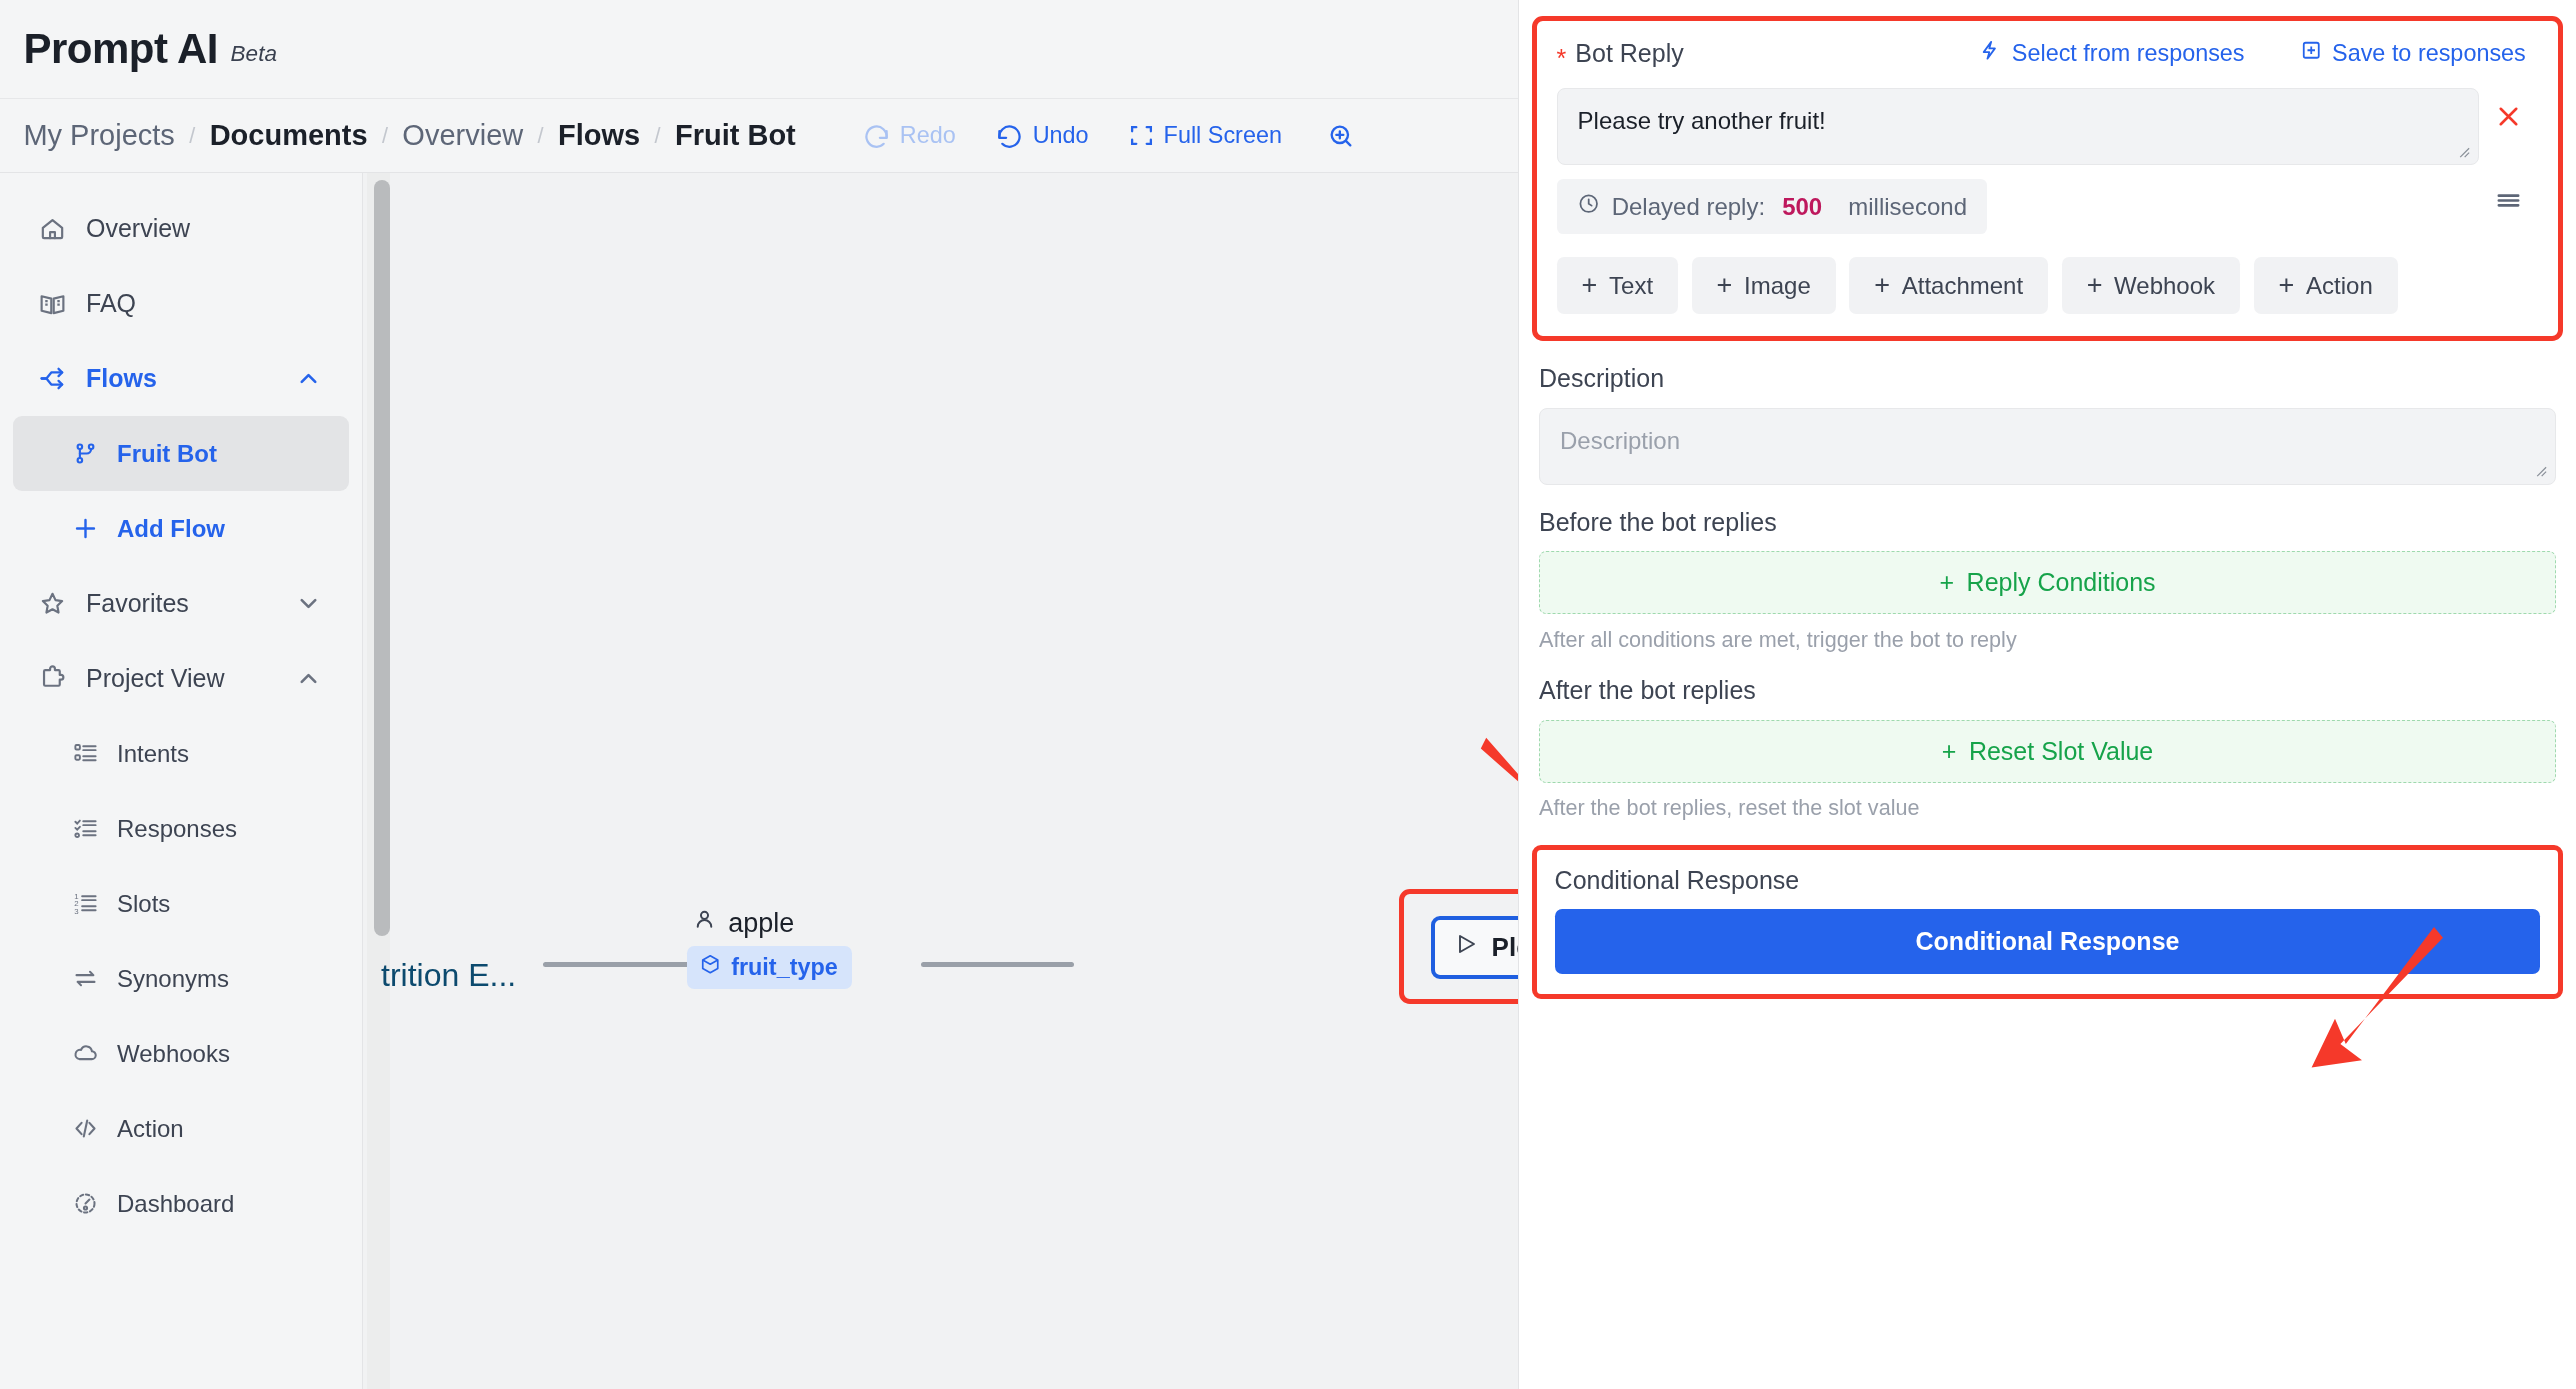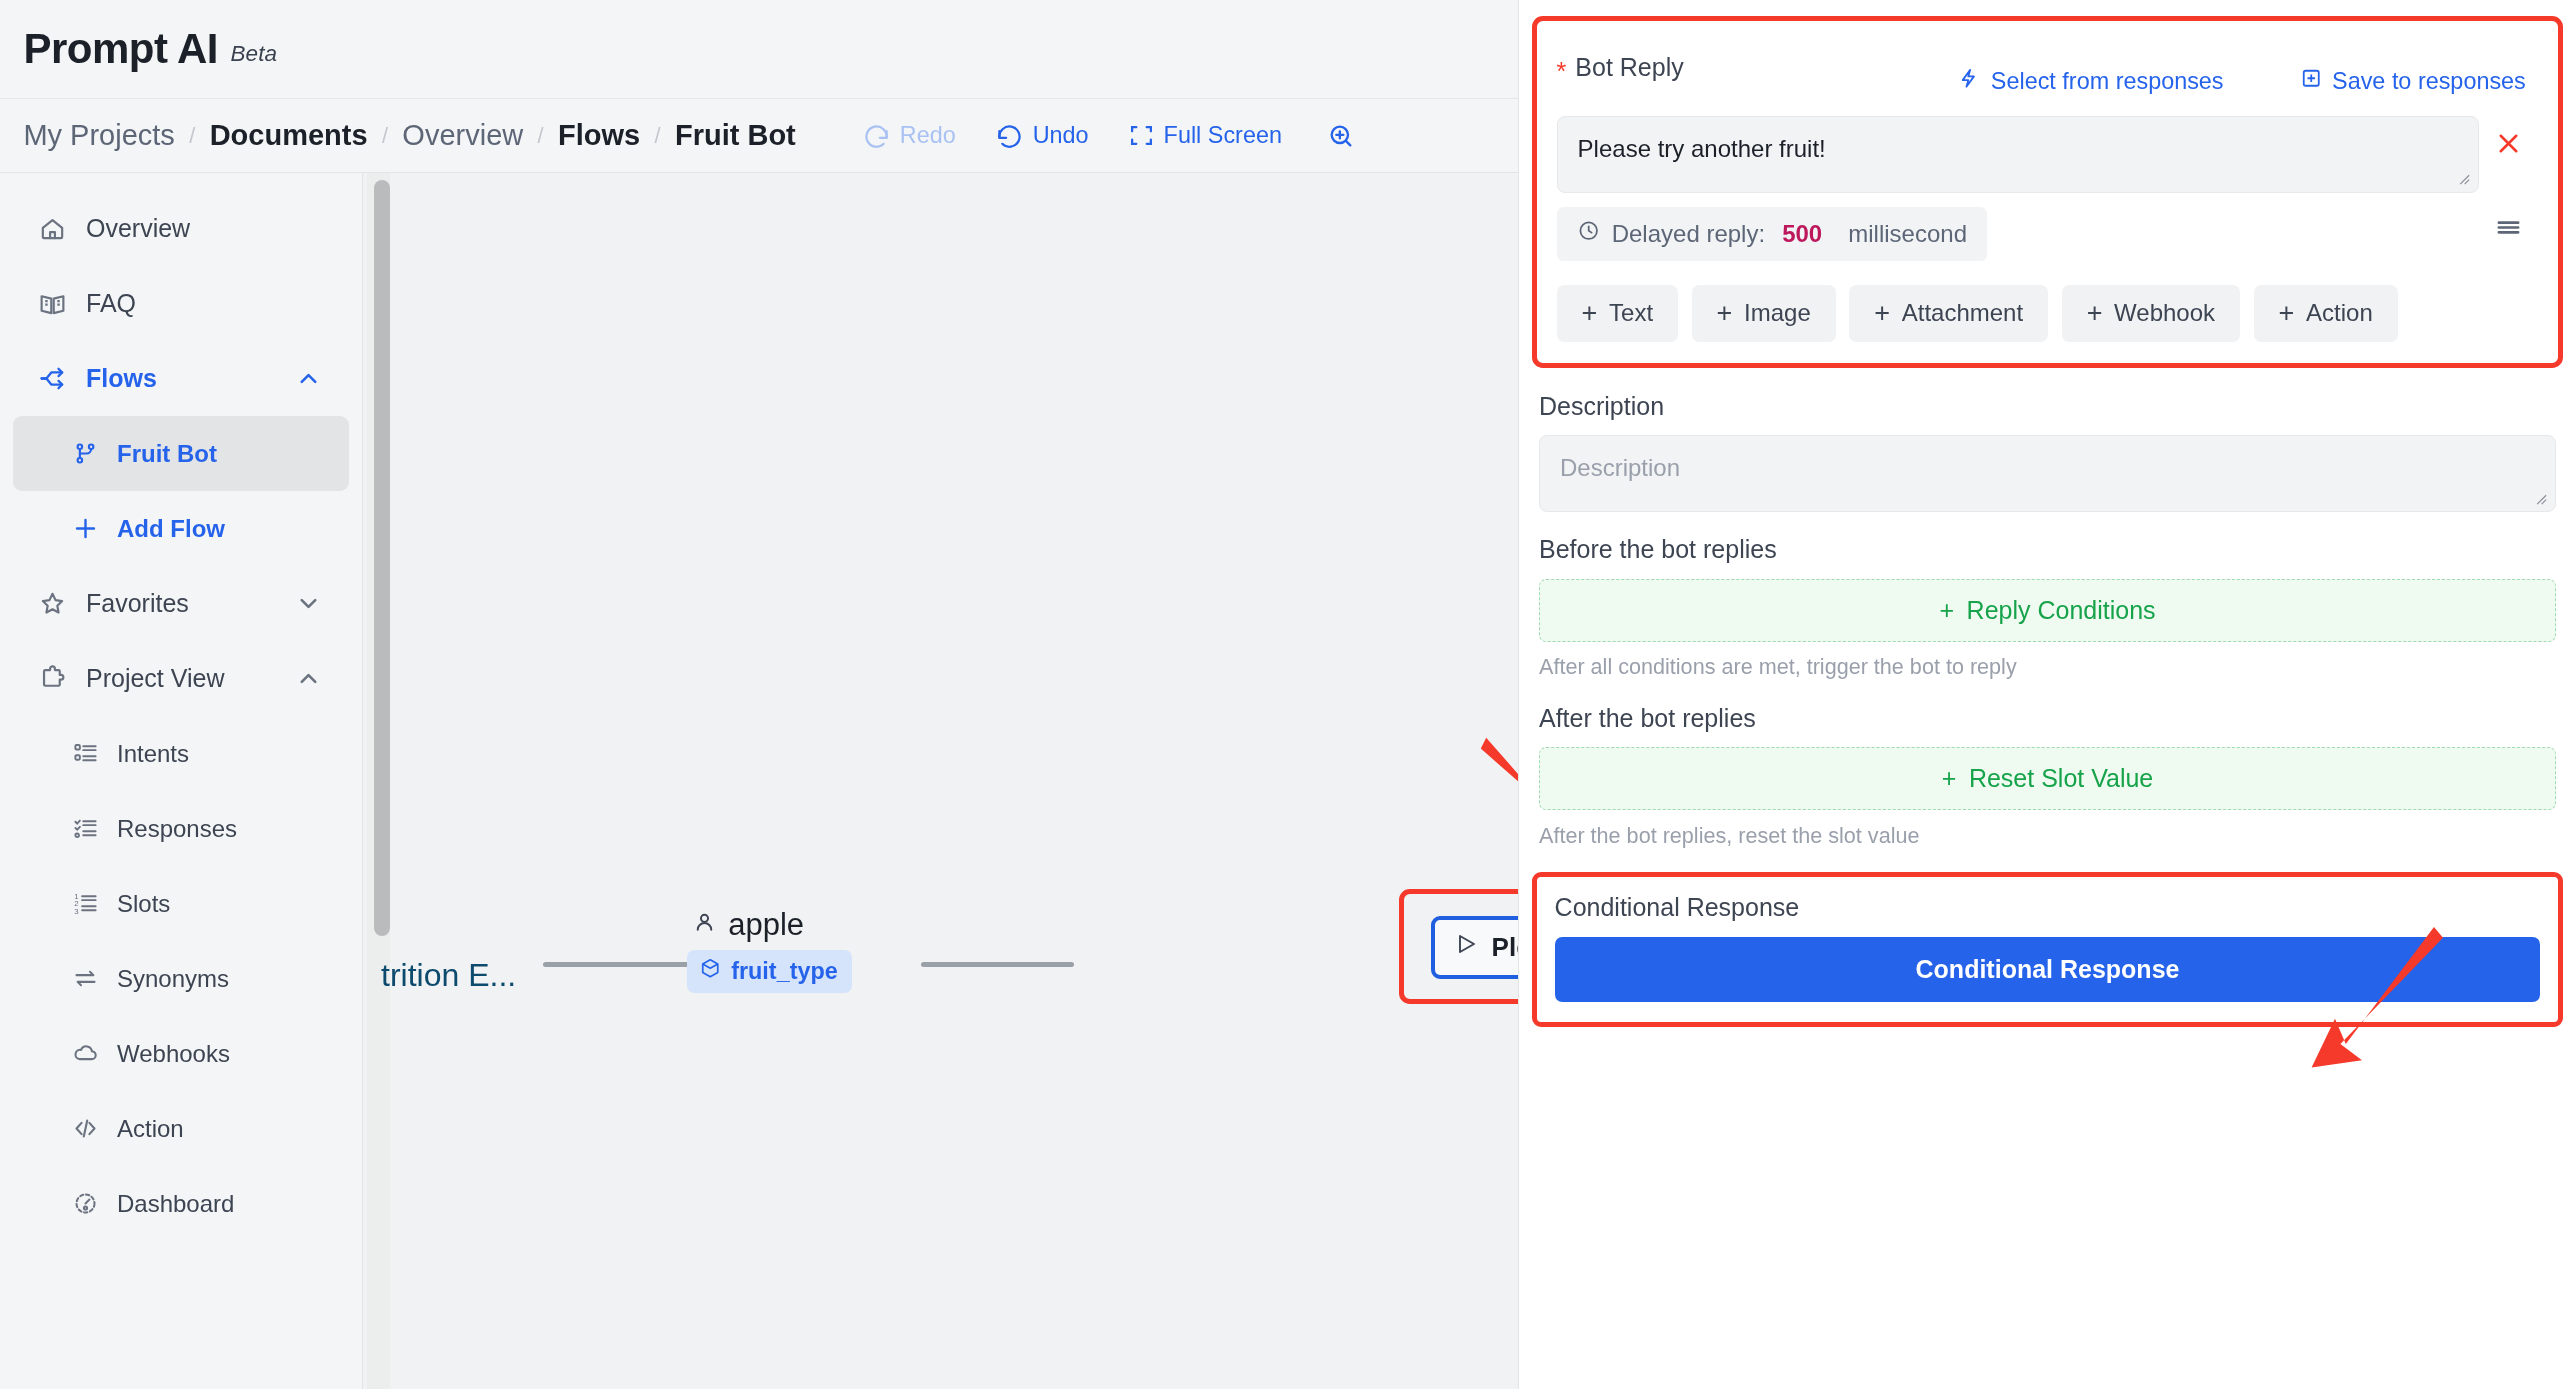--- a/index.html
+++ b/index.html
@@ -85,21 +85,21 @@
   .canvas-wrap { flex: 1; position: relative; background: #f1f2f3; border-left: 0.9px solid #e3e4e6; overflow: hidden; }
   .v-scroll-track { position: absolute; left: 3.6px; top: 0; width: 23.4px; height: 100%; background: #eceded; }
   .v-scroll-thumb { position: absolute; left: 7.2px; top: 7.2px; width: 16px; height: 756px; background: #b9bbbd; border-radius: 8px; }
 
   .node-nutrition {
     position: absolute; left: 18px; top: 784px;
     font-size: 32px; color: #0c4a6e; white-space: nowrap;
   }
   .edge { position: absolute; height: 4.5px; background: #9aa0a8; border-radius: 2.7px; }
   .node-apple { position: absolute; left: 324px; top: 734px; width: 198px; }
-  .apple-head { display: flex; align-items: flex-start; gap: 10.8px; font-size: 31px; color: #1b2029; padding-left: 5.4px; }
+  .apple-head { display: flex; align-items: center; gap: 10.8px; font-size: 27px; color: #1b2029; padding-left: 5.4px; }
   .slot-chip {
     margin-top: 7.2px;
     background: #d6e4fb; border-radius: 7.2px;
     display: inline-flex; align-items: center; gap: 10px;
     padding: 7.2px 14.4px 7.2px 11.7px;
     font-size: 23.4px; color: #2563eb; font-weight: 600;
   }
   .red-box-node {
     position: absolute; left: 1036px; top: 716px;
     width: 423px; height: 115px;
@@ -151,21 +151,21 @@
   .section-redbox {
     margin: 16px 12.6px 0 12.6px;
     border: 5.4px solid #f5392a; border-radius: 10.8px;
     padding: 18px 20px 21.6px 20px;
     background: #fff;
     position: relative;
   }
   .reply-head { display: flex; align-items: center; }
   .req-star { color: #f5392a; font-size: 25px; margin-right: 9px; position: relative; top: 4.5px; }
   .reply-label { font-size: 25px; color: #3d4452; }
-  .reply-links { margin-left: auto; display: flex; align-items: center; gap: 76px; padding-right: 12.6px; margin-top: 28px; }
+  .reply-links { margin-left: auto; display: flex; align-items: center; gap: 55px; padding-right: 12.6px; }
   .link-blue { display: flex; align-items: center; gap: 10px; font-size: 23.4px; color: #2563eb; cursor: pointer; white-space: nowrap; }
 
   .reply-block { display: flex; margin-top: 20px; }
   .reply-inner { flex: 1; }
   .ta {
     background: #f2f3f5; border: 0.9px solid #e7e8ea; border-radius: 8px;
     padding: 18px 20px; font-size: 24px; color: #1b2029;
     height: 77px; position: relative;
   }
   .ta.placeholder { color: #9aa0ab; }

